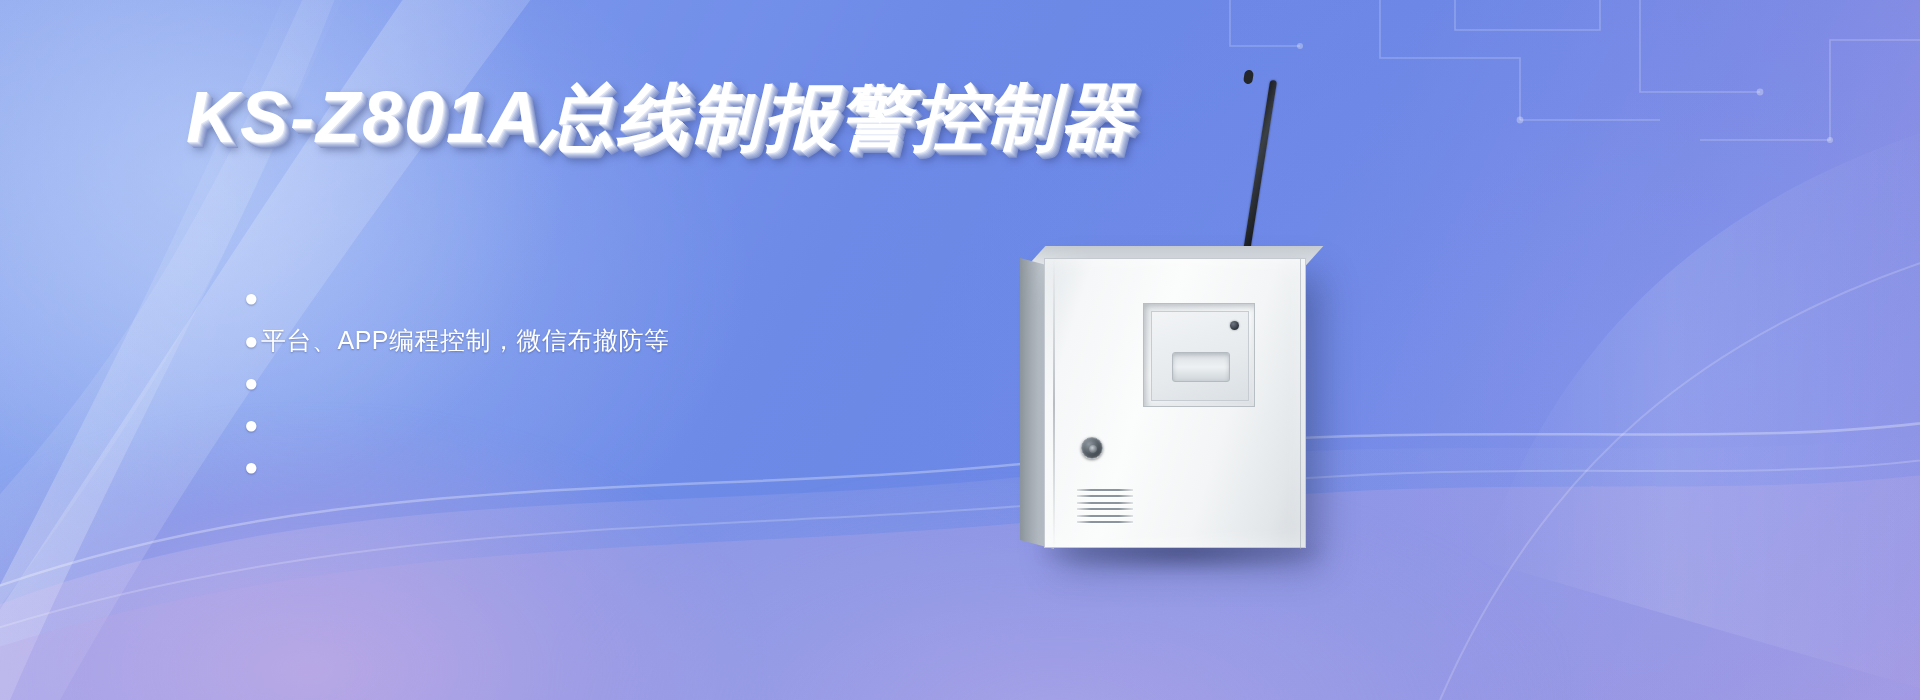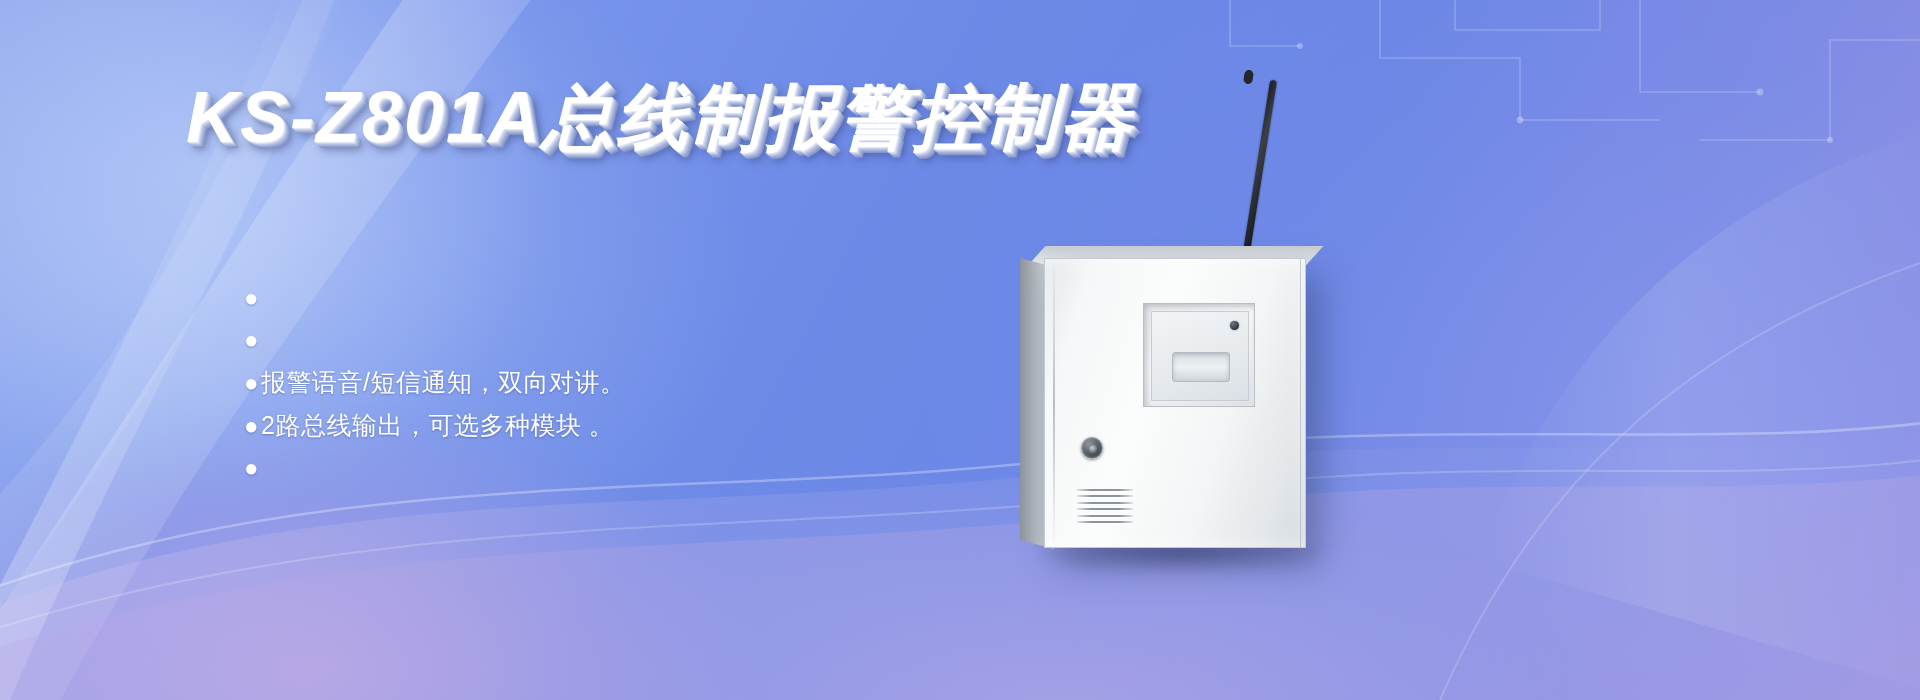--- a/index.html
+++ b/index.html
@@ -295,28 +295,27 @@
   </div>
 
   <h1 id="title">KS-Z801A总线制报警控制器</h1>
 
   <ul id="bullets" style="list-style:none;">
     <li class="bullet-row">
       <span class="bullet-dot">●</span>
     </li>
     <li class="bullet-row">
       <span class="bullet-dot">●</span>
-    </li>
-    <li class="bullet-row">
-      <span class="bullet-dot">●</span>
-      <span>报警语音/短信通知，双向对讲。</span>
-    </li>
-    <li class="bullet-row">
-      <span class="bullet-dot">●</span>
-      <span>2路总线输出，可选多种模块  。</span>
+      <span>平台、APP编程控制，微信布撤防等</span>
+    </li>
+    <li class="bullet-row">
+      <span class="bullet-dot">●</span>
+    </li>
+    <li class="bullet-row">
+      <span class="bullet-dot">●</span>
     </li>
     <li class="bullet-row">
       <span class="bullet-dot">●</span>
     </li>
   </ul>
 
   <div id="product">
     <div id="product-shadow"></div>
 
     <div id="antenna-tip"></div>

